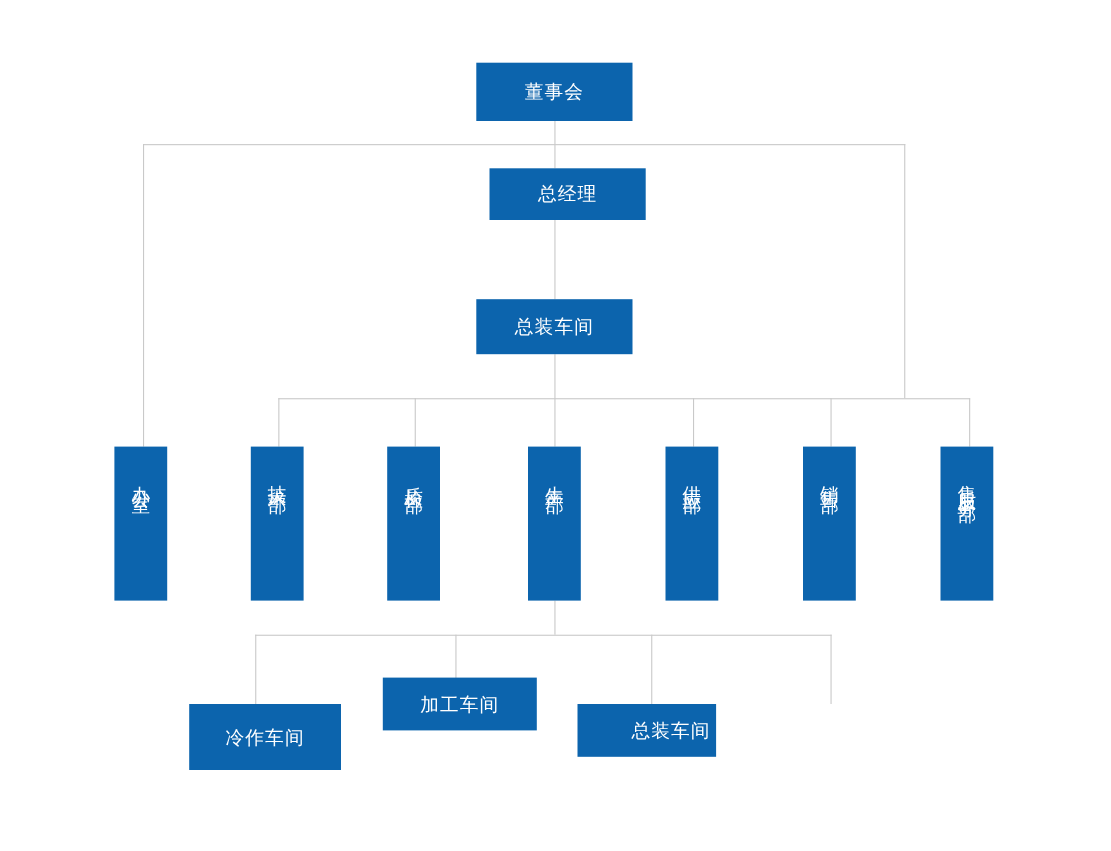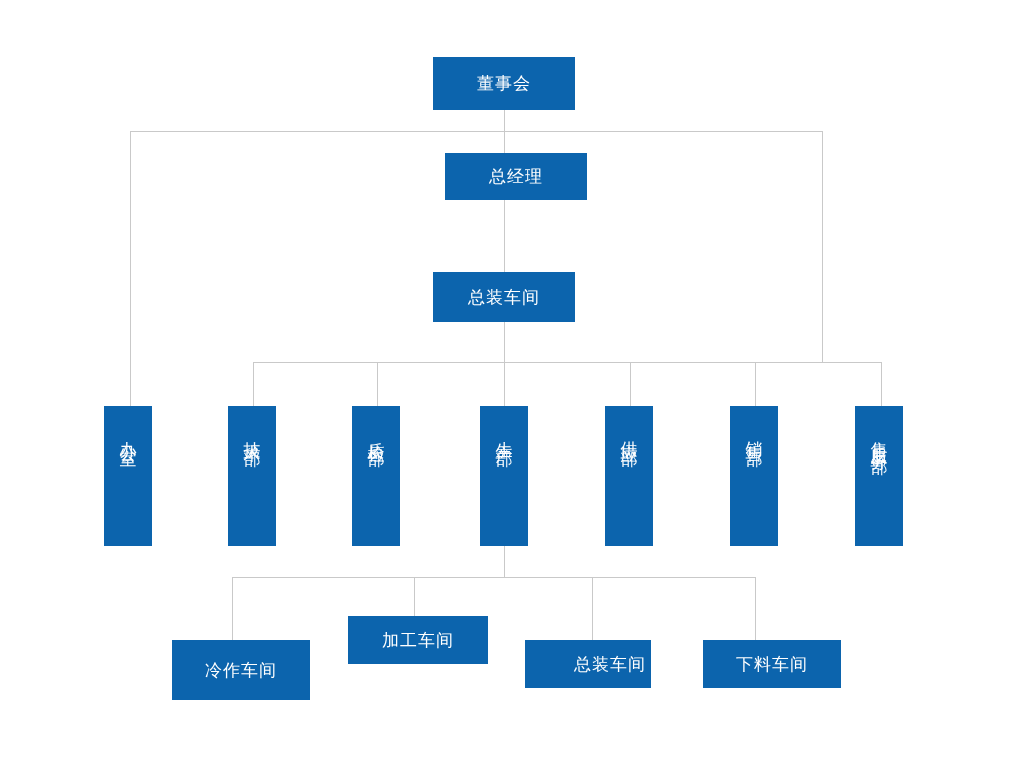--- a/index.html
+++ b/index.html
@@ -103,15 +103,14 @@
   <div class="node node-v" style="left:730px; top:406px; width:48px; height:140px;">
     <span>销售部</span>
   </div>
   <div class="node node-v" style="left:855px; top:406px; width:48px; height:140px;">
     <span>售后服务部</span>
   </div>
 
   <div class="node node-h" style="left:172px; top:640px; width:138px; height:60px;">冷作车间</div>
   <div class="node node-h" style="left:348px; top:616px; width:140px; height:48px;">加工车间</div>
   <div class="node node-h" style="left:525px; top:640px; width:126px; height:48px;padding-left:44px;">总装车间</div>
-  <div class="node node-h" style="left:703px; top:640px; width:138px; height:48px;">下料车间</div>
 
 </div>
 
 </body></html>

